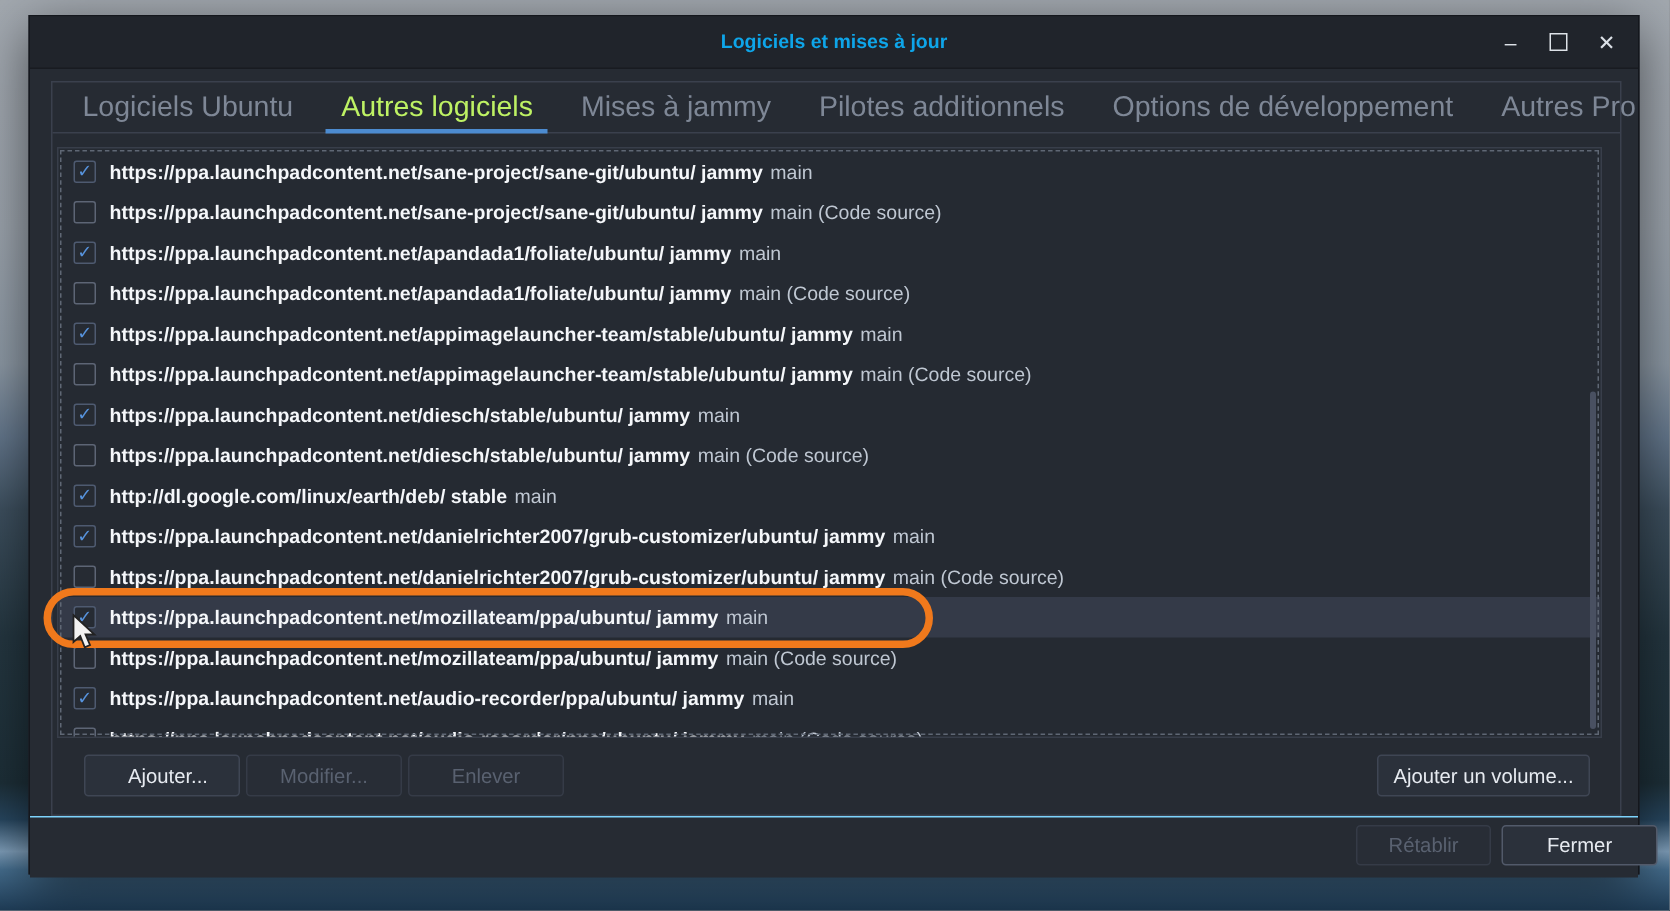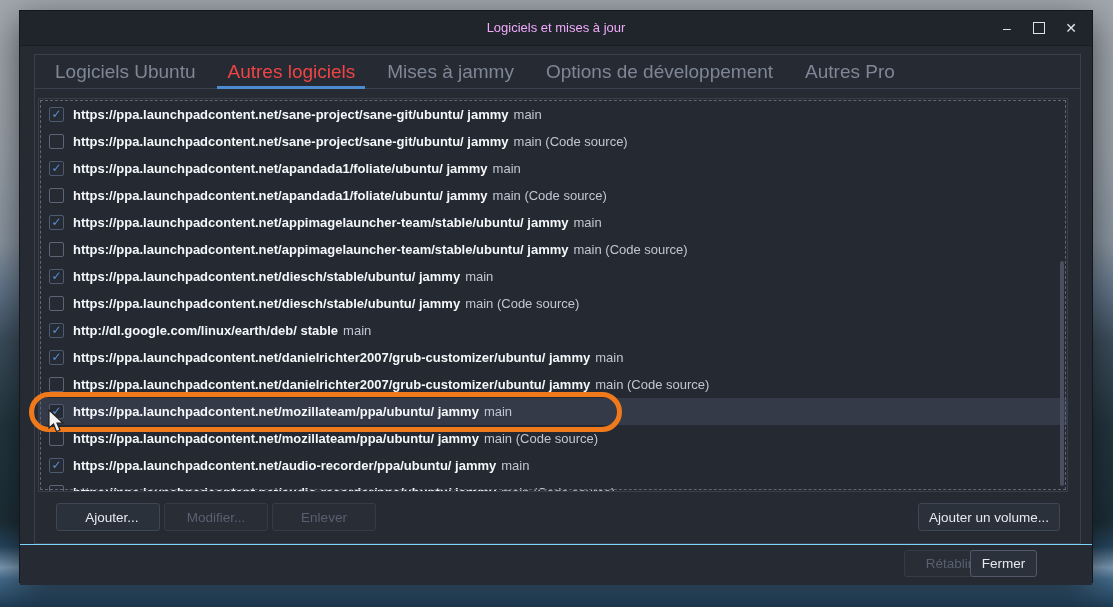--- a/index.html
+++ b/index.html
@@ -12,37 +12,37 @@
       #27465f 90%, #7d9cb7 93.5%, #446c8c 95.5%, #1e3b55 100%);}
 
   .dialog{position:absolute;left:19px;top:10px;width:1074px;height:573px;
     background:#262b33;border:1px solid #14171d;box-sizing:border-box;
     box-shadow:0 10px 34px rgba(0,0,0,.55);}
 
   
   .titlebar{position:absolute;left:0;top:0;width:100%;height:34px;
     background:#20242b;border-bottom:1px solid #181b21;}
   .title{position:absolute;left:0;right:0;top:0;height:34px;line-height:34px;
-    text-align:center;color:#f0abfc;font-size:13px;font-weight:400;}
+    text-align:center;color:#0ea5e9;font-size:13px;font-weight:700;}
   .winctl{position:absolute;top:0;height:34px;width:30px;display:flex;
     align-items:center;justify-content:center;color:#dde2e8;cursor:default;}
   .winctl.min{right:70px;font-size:14px;}
   .winctl.max{right:38px;}
   .winctl.max .box{width:10px;height:10px;border:1.5px solid #dde2e8;display:block;}
   .winctl.close{right:6px;font-size:14px;}
 
   
   .panel{position:absolute;left:14px;top:43px;width:1047px;height:490px;
     border:1px solid #3a404d;box-sizing:border-box;background:#262b33;}
   .tabbar{position:absolute;left:0;top:0;right:0;height:34px;
     border-bottom:1px solid #3a404d;display:flex;align-items:stretch;
     padding-left:4px;box-sizing:border-box;}
   .tab{position:relative;display:flex;align-items:center;padding:0 16px;
     font-size:19px;color:#7e8796;cursor:default;white-space:nowrap;}
-  .tab.active{color:#ef4444;text-align:right;}
+  .tab.active{color:#bef264;text-align:right;}
   .tab.active::after{content:"";position:absolute;left:6px;right:6px;bottom:-1px;
     height:3px;background:#4c8bd0;}
 
   
   .list{position:absolute;left:3px;top:43px;width:1030px;height:394px;
     background:#252a32;border:1px solid #383e4a;box-sizing:border-box;
     overflow:hidden;}
   .focusring{position:absolute;inset:1px;border:1px dashed #5f6774;
     pointer-events:none;}
   .rows{position:absolute;left:0;top:2px;right:0;}
@@ -69,21 +69,21 @@
   .btn.disabled{color:#596170;border-color:#353b47;background:#282d36;}
   .btn-add{left:21px;top:448px;width:104px;padding-left:14px;}
   .btn-edit{left:129px;top:448px;width:104px;}
   .btn-remove{left:237px;top:448px;width:104px;}
   .btn-volume{left:883px;top:448px;width:142px;}
 
   
   .footer{position:absolute;left:0;top:533px;width:100%;height:40px;
     background:#262b33;border-top:1px solid #7dd3fc;text-decoration:underline;}
   .btn-revert{left:884px;top:5px;width:90px;height:27px;position:absolute;}
-  .btn-close{left:950px;top:5px;width:67px;height:27px;position:absolute;
+  .btn-close{left:981px;top:5px;width:104px;height:27px;position:absolute;
     border-color:#525a6a;}
 
   
   .halo{position:absolute;left:9px;top:381px;width:593px;height:40px;
     border:5px solid #f0791c;border-radius:20px;box-sizing:border-box;
     pointer-events:none;z-index:5;}
   .cursor{position:absolute;left:28px;top:398px;z-index:6;pointer-events:none;}
 </style>
 </head>
 <body>
@@ -97,20 +97,21 @@
         <span class="box"></span>
       </div>
     <div class="winctl close">✕</div>
   </div>
 
   <div class="panel">
     <div class="tabbar">
         <div class="tab">Logiciels Ubuntu</div>
         <div class="tab active">Autres logiciels</div>
         <div class="tab">Mises à jammy</div>
+        <div class="tab">Pilotes additionnels</div>
         <div class="tab">Options de développement</div>
         <div class="tab">Autres Pro</div>
       </div>
 
     <div class="list">
       <div class="rows">
           <div class="row">
             <span class="cb checked">
               <span class="tick">✓</span>
             </span>

